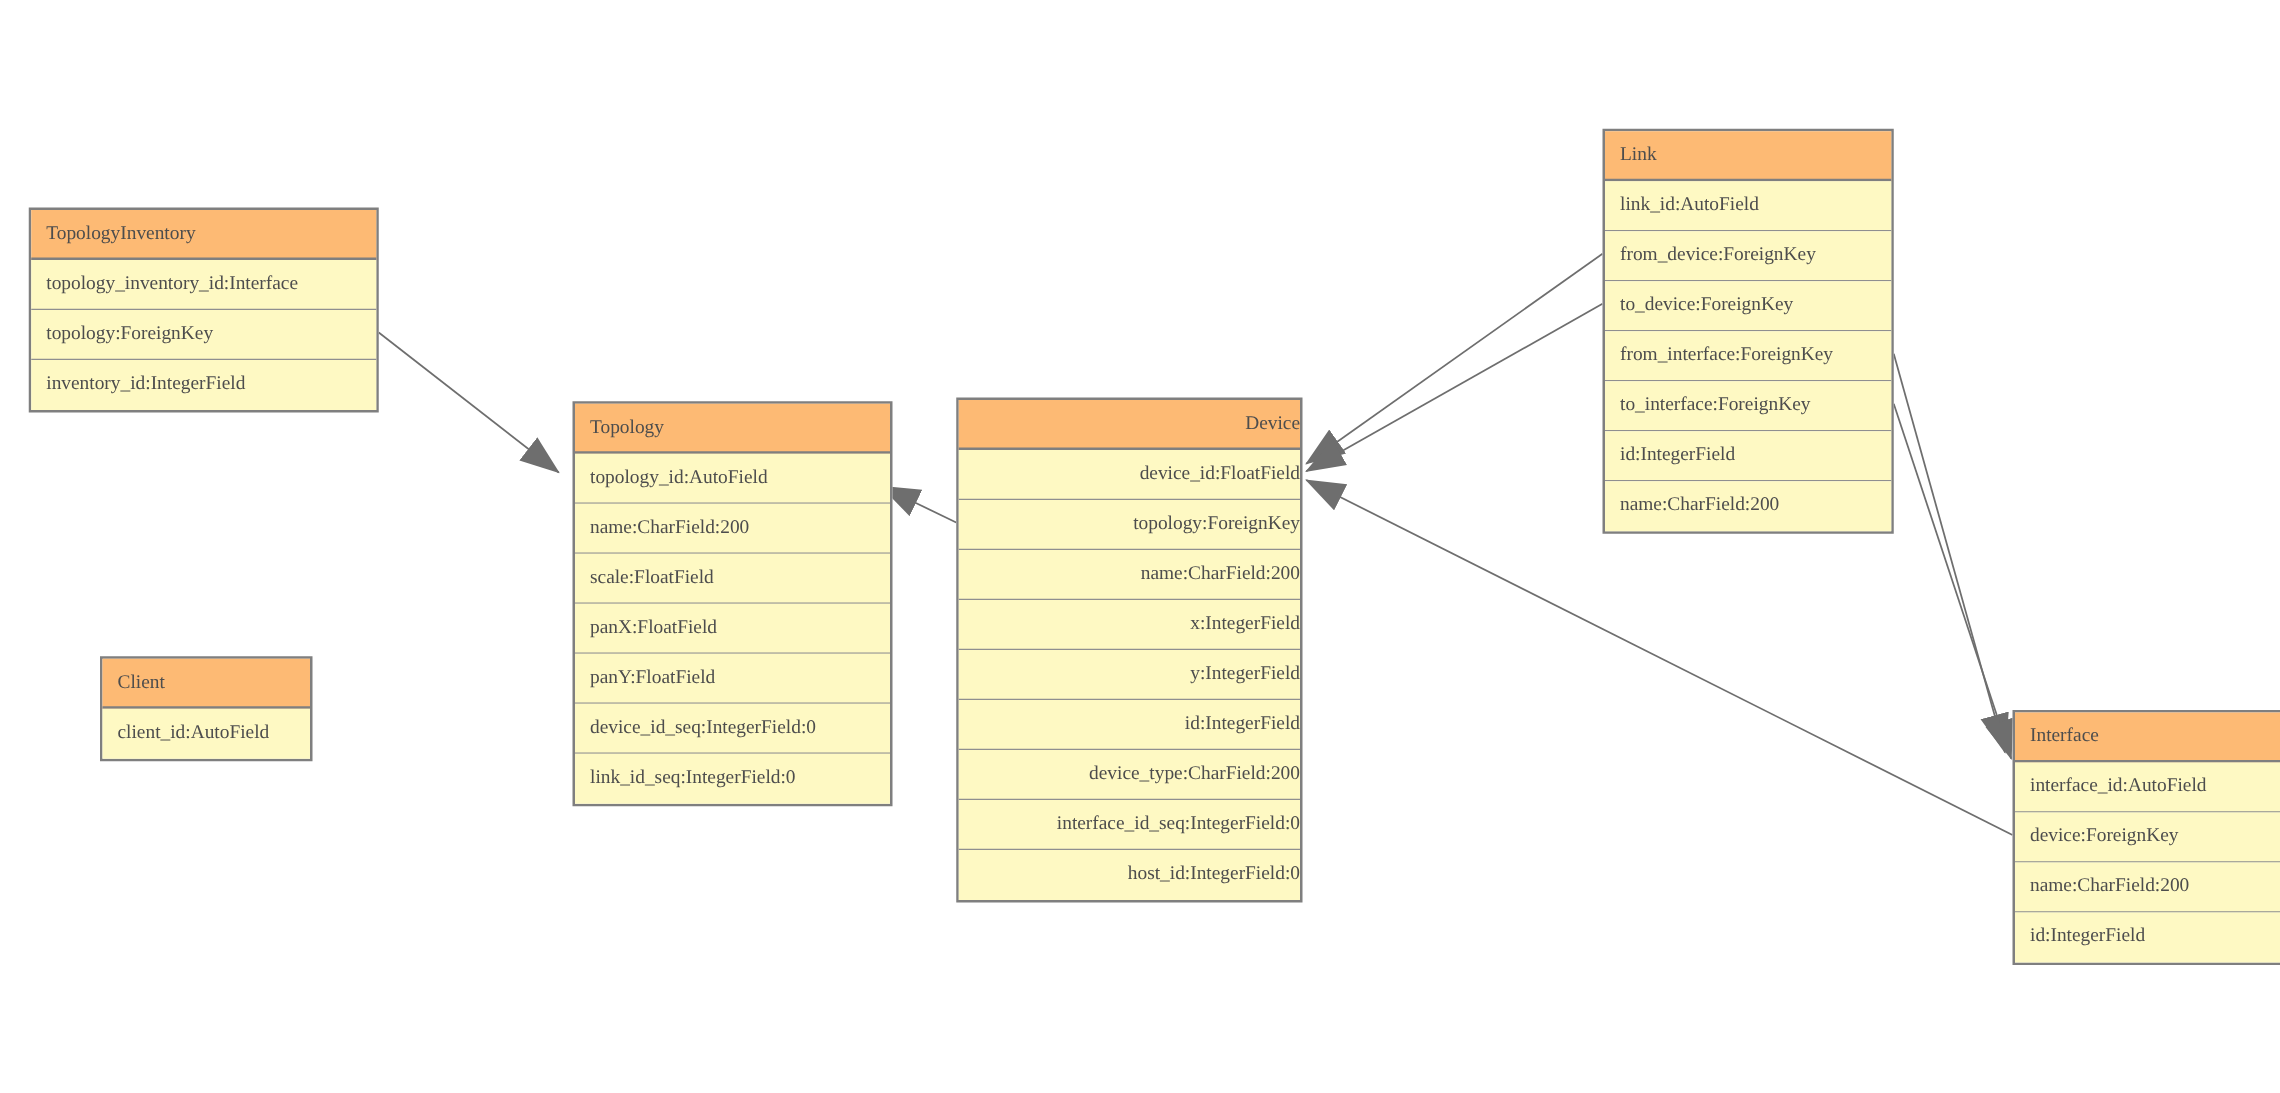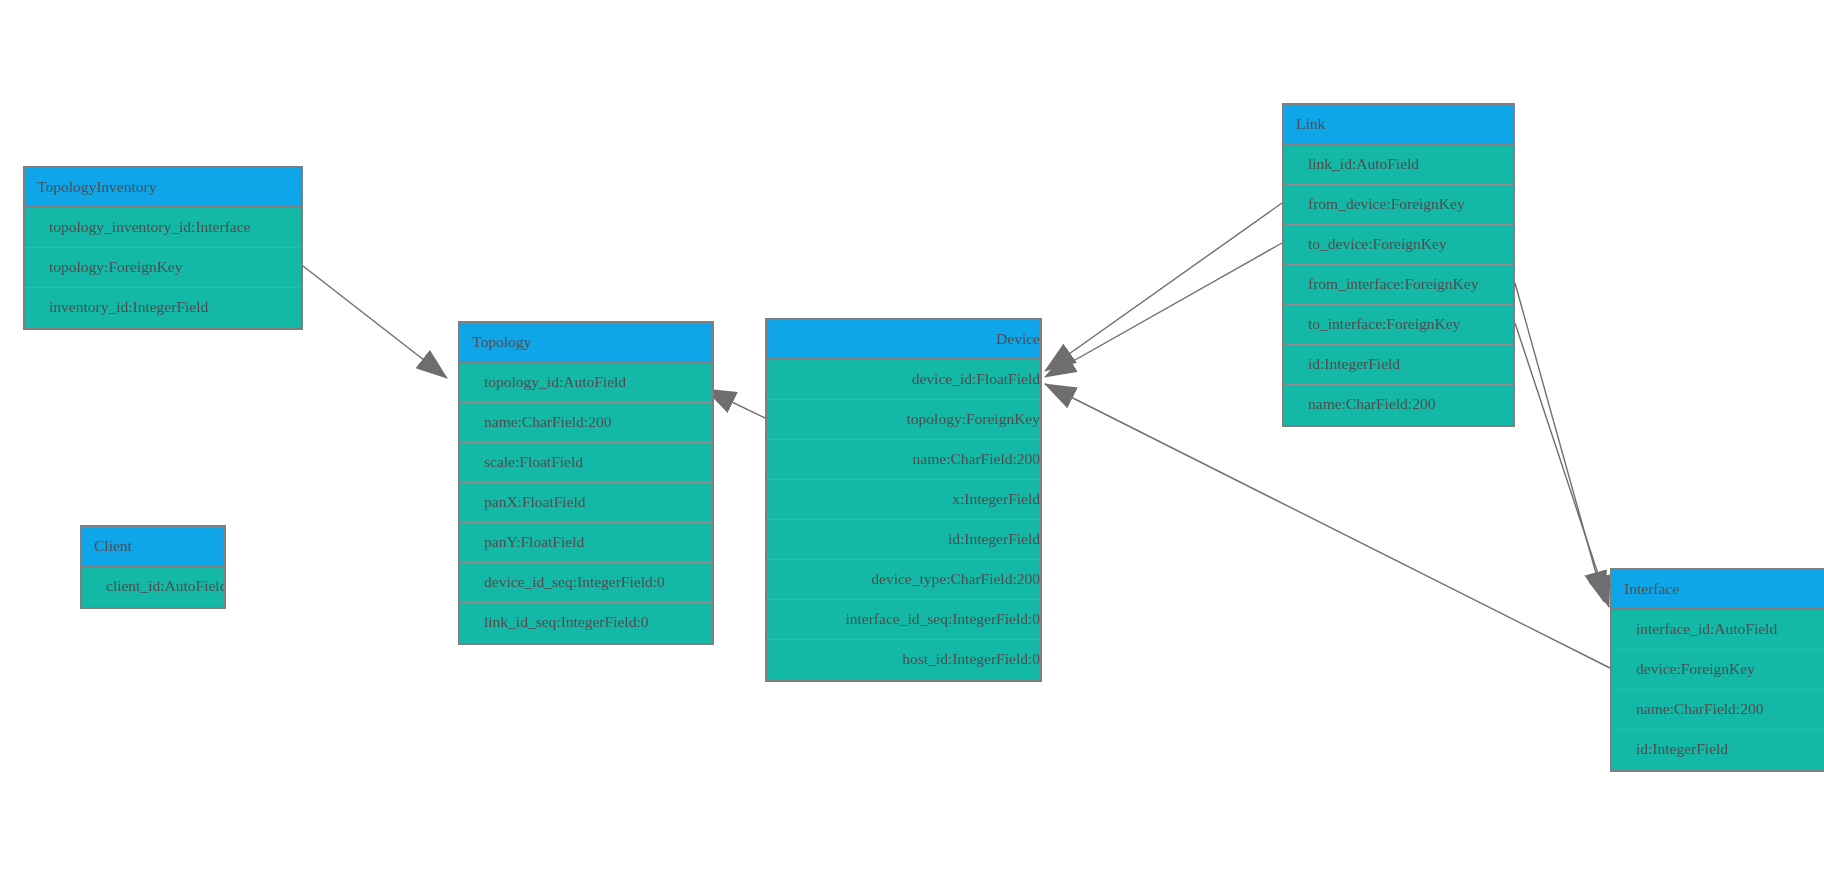--- a/index.html
+++ b/index.html
@@ -33,40 +33,40 @@
     border: 2px solid #7f7f7f;
     background: #ffffff;
     color: #4d4d4d;
     font-size: 15.5px;
   }
   .th {
     box-sizing: border-box;
     height: 40px;
     line-height: 38px;
     padding-left: 12px;
-    background: #0ea5e9;
+    background: #fdba74;
     border-bottom: 2px solid #7f7f7f;
     white-space: nowrap;
     overflow: hidden;
   }
   .tr {
     box-sizing: border-box;
     height: 40px;
     line-height: 38px;
-    padding-left: 24px;
+    padding-left: 12px;
     border-bottom: 1.5px solid #8f8f8f;
-    background: #14b8a6;
+    background: #fef9c3;
     white-space: nowrap;
     overflow: hidden;
   }
   .tr:last-child { border-bottom: none; }
 
   .t-topologyinventory { left: 23px;   top: 166px; width: 280px; }
   .t-topology          { left: 458px;  top: 321px; width: 256px; }
-  .t-client            { left: 80px;   top: 525px; width: 146px; }
+  .t-client            { left: 80px;   top: 525px; width: 170px; }
   .t-device            { left: 765px;  top: 318px; width: 277px; text-align: right; }
   .t-link              { left: 1282px; top: 103px; width: 233px; }
   .t-interface         { left: 1610px; top: 568px; width: 228px; }
 </style>
 </head>
 <body>
 
 <div class="canvas">
 
   <svg class="edges" viewBox="0 0 1824 874" xmlns="http://www.w3.org/2000/svg">
@@ -106,20 +106,21 @@
     <div class="th">Client</div>
     <div class="tr">client_id:AutoField</div>
   </div>
 
   <div class="dbtable t-device">
     <div class="th">Device</div>
     <div class="tr">device_id:FloatField</div>
     <div class="tr">topology:ForeignKey</div>
     <div class="tr">name:CharField:200</div>
     <div class="tr">x:IntegerField</div>
+    <div class="tr">y:IntegerField</div>
     <div class="tr">id:IntegerField</div>
     <div class="tr">device_type:CharField:200</div>
     <div class="tr">interface_id_seq:IntegerField:0</div>
     <div class="tr">host_id:IntegerField:0</div>
   </div>
 
   <div class="dbtable t-link">
     <div class="th">Link</div>
     <div class="tr">link_id:AutoField</div>
     <div class="tr">from_device:ForeignKey</div>

